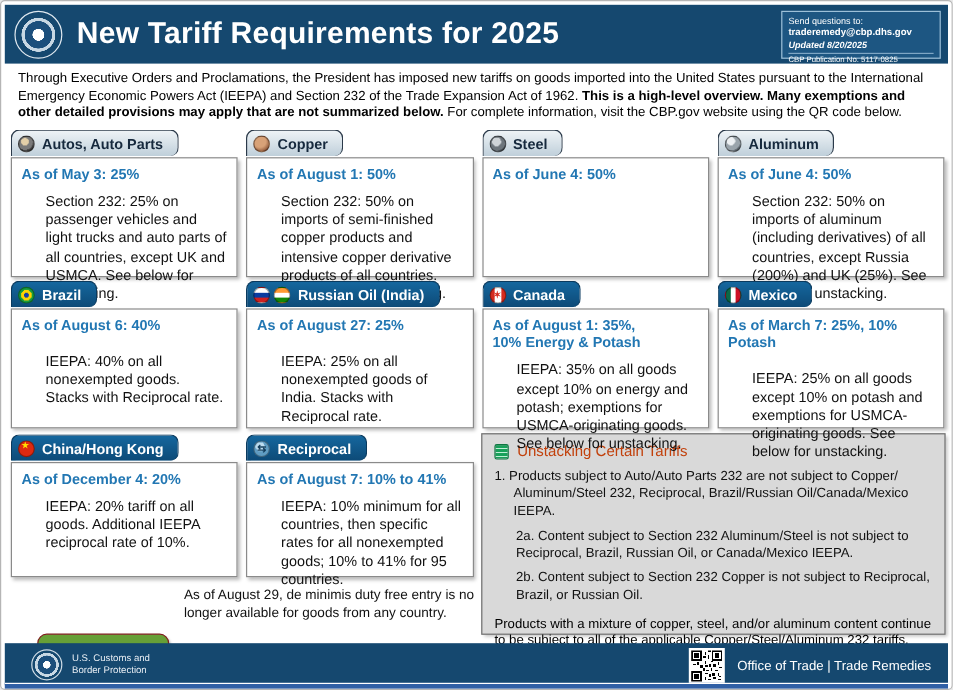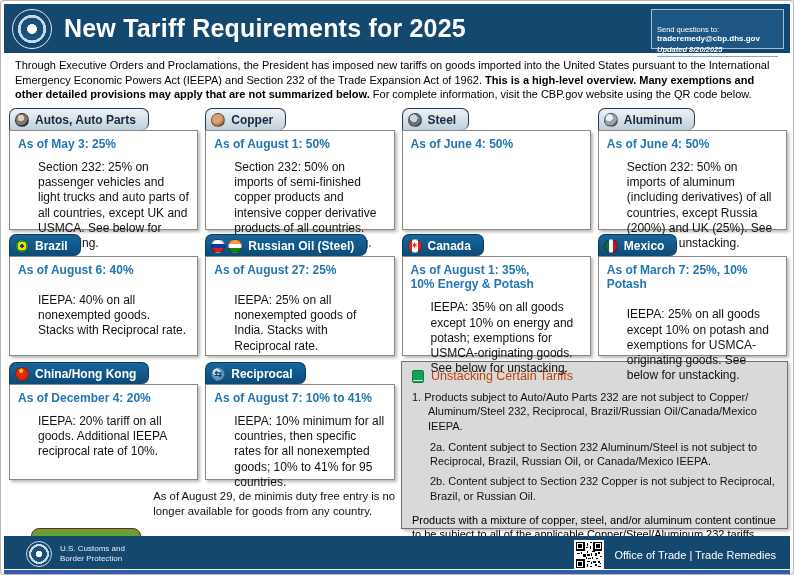--- a/index.html
+++ b/index.html
@@ -20,21 +20,21 @@
     background:radial-gradient(circle, #ffffff 0 18%, #1c4f7c 19% 42%, #c8d8e4 43% 52%, #15486f 53% 88%, #e8eef4 89%);
     border:1px solid #dfe8ef; position:relative;
   }
   .seal::after {
     content:"★"; position:absolute; inset:0; display:flex; align-items:center; justify-content:center;
     color:#fff; font-size:10px;
   }
   .header-title { color:#fff; font-size:25px; font-weight:bold; margin-left:12px; letter-spacing:.2px; }
   .contact-box {
     position:absolute; right:6px; top:5px; width:133px; height:40px;
-    background:#1d5682; border:1px solid #9dc0d8; padding:15px 5px; color:#fff;
+    background:#1d5682; border:1px solid #9dc0d8; padding:3px 5px; color:#fff;
   }
   .contact-box .l1 { font-size:7.5px; }
   .contact-box .email { font-size:8px; font-weight:bold; }
   .contact-box .updated { font-size:7.5px; font-weight:bold; font-style:italic; margin-top:2px; border-bottom:1px solid #7ea6c4; padding-bottom:2px; }
   .contact-box .pub { font-size:6.5px; margin-top:2px; }
   
   .intro {
     position:absolute; top:57px; left:14px; right:12px;
     font-size:11px; line-height:1.33; color:#000;
   }
@@ -199,21 +199,21 @@
         <div class="asof">As of August 6: 40%</div>
         <div class="ctext">IEEPA: 40% on all nonexempted goods. Stacks with Reciprocal rate.</div>
       </div>
     </div>
     <div class="card gap">
       <div class="tab dark">
         <span class="flag-pair">
             <span class="cicon i-russia"></span>
             <span class="cicon i-india"></span>
           </span>
-        <span>Russian Oil (Steel)</span>
+        <span>Russian Oil (India)</span>
       </div>
       <div class="cbody">
         <div class="asof">As of August 27: 25%</div>
         <div class="ctext">IEEPA: 25% on all nonexempted goods of India. Stacks with Reciprocal rate.</div>
       </div>
     </div>
     <div class="card">
       <div class="tab dark">
         <span class="cicon i-canada"></span>
         <span>Canada</span>

